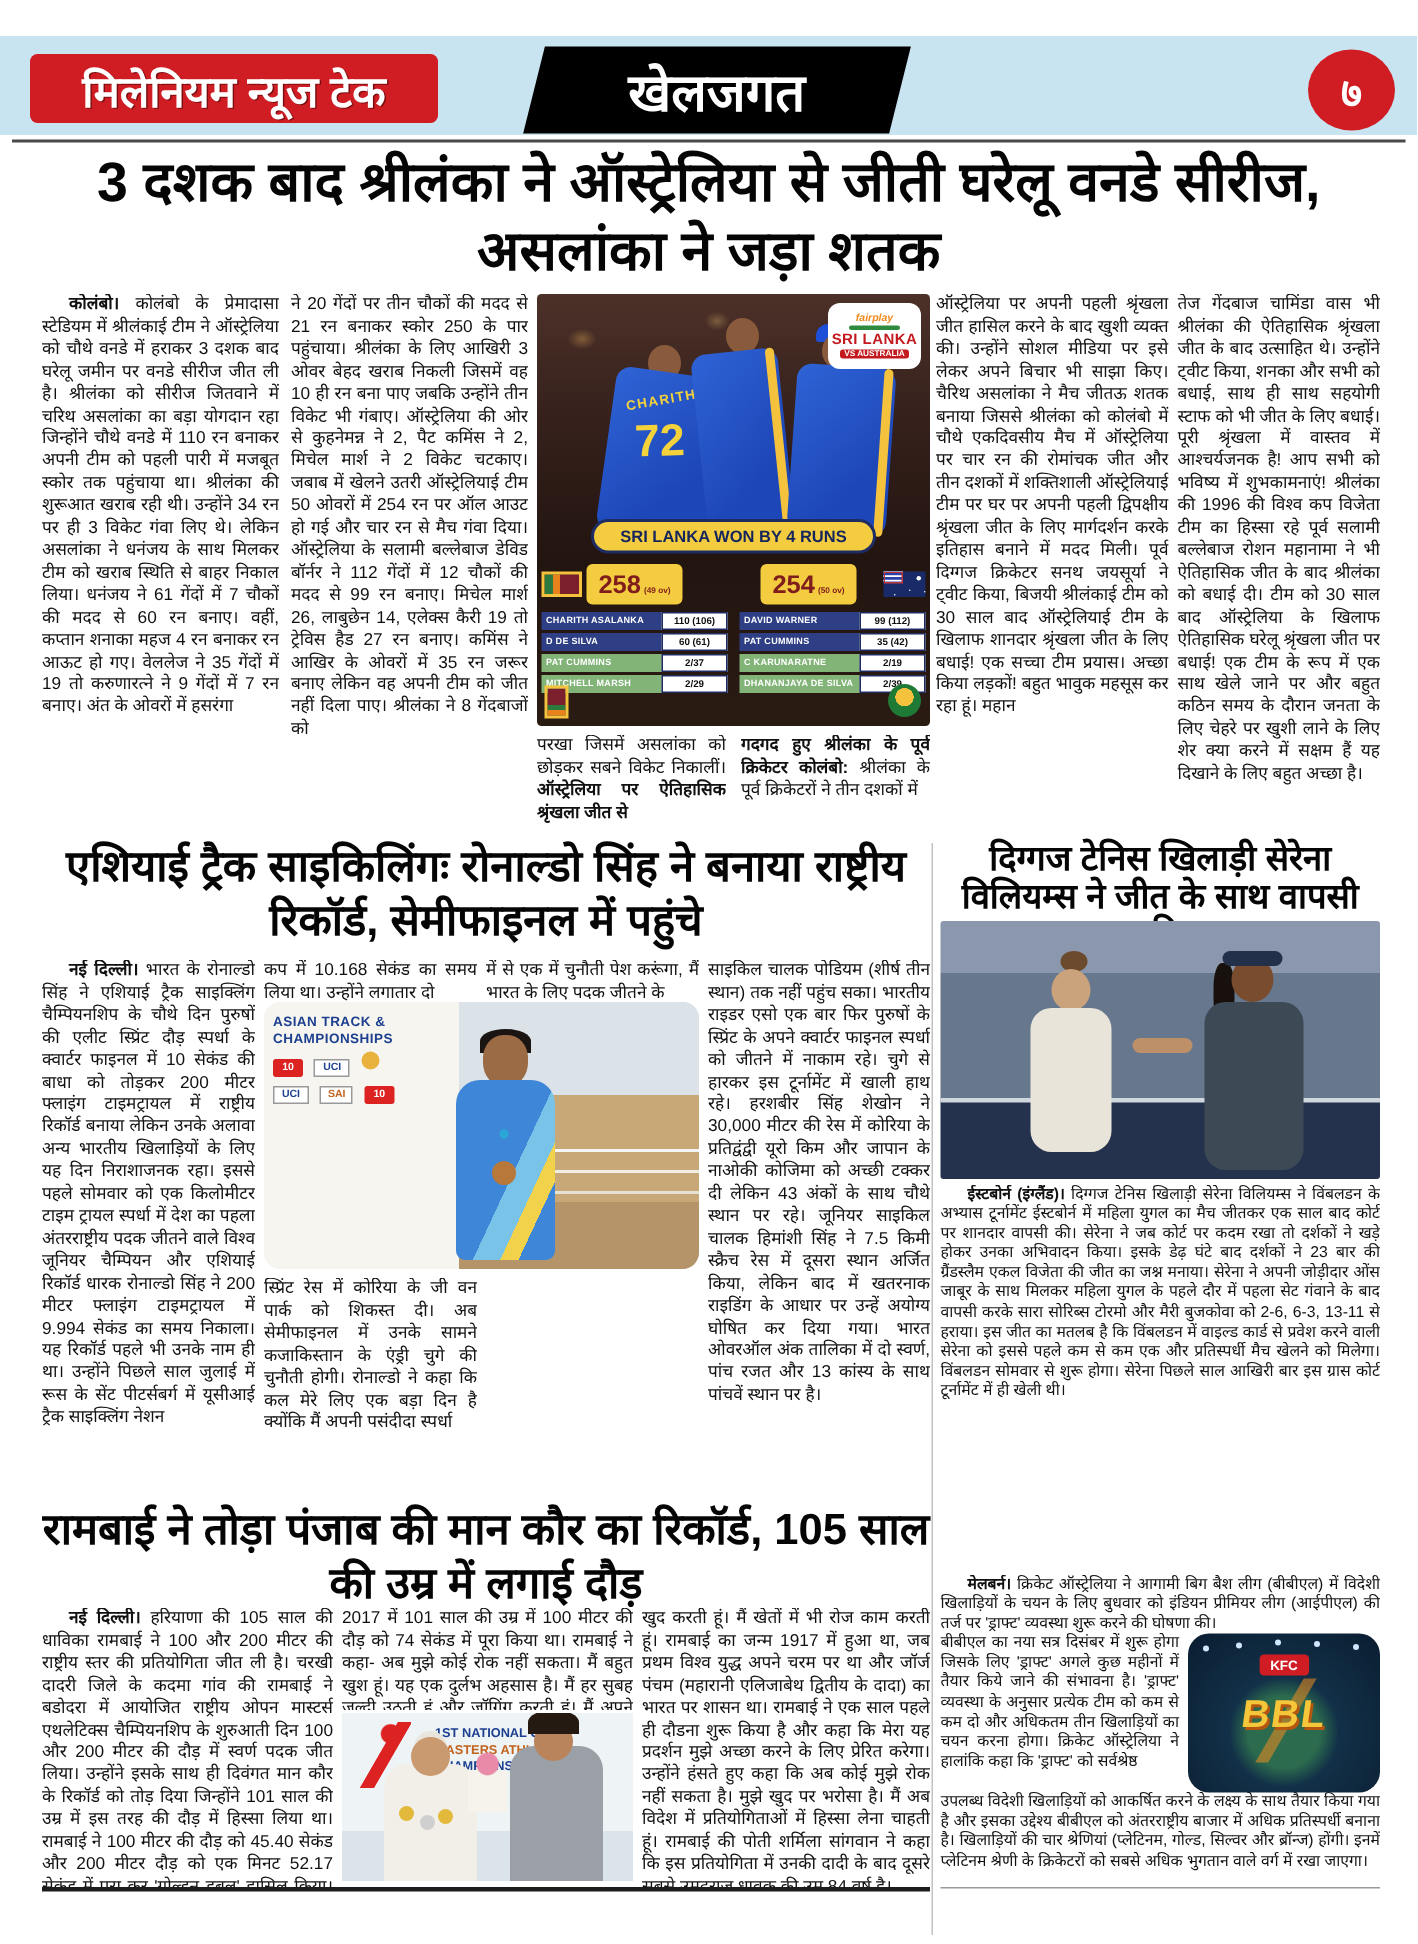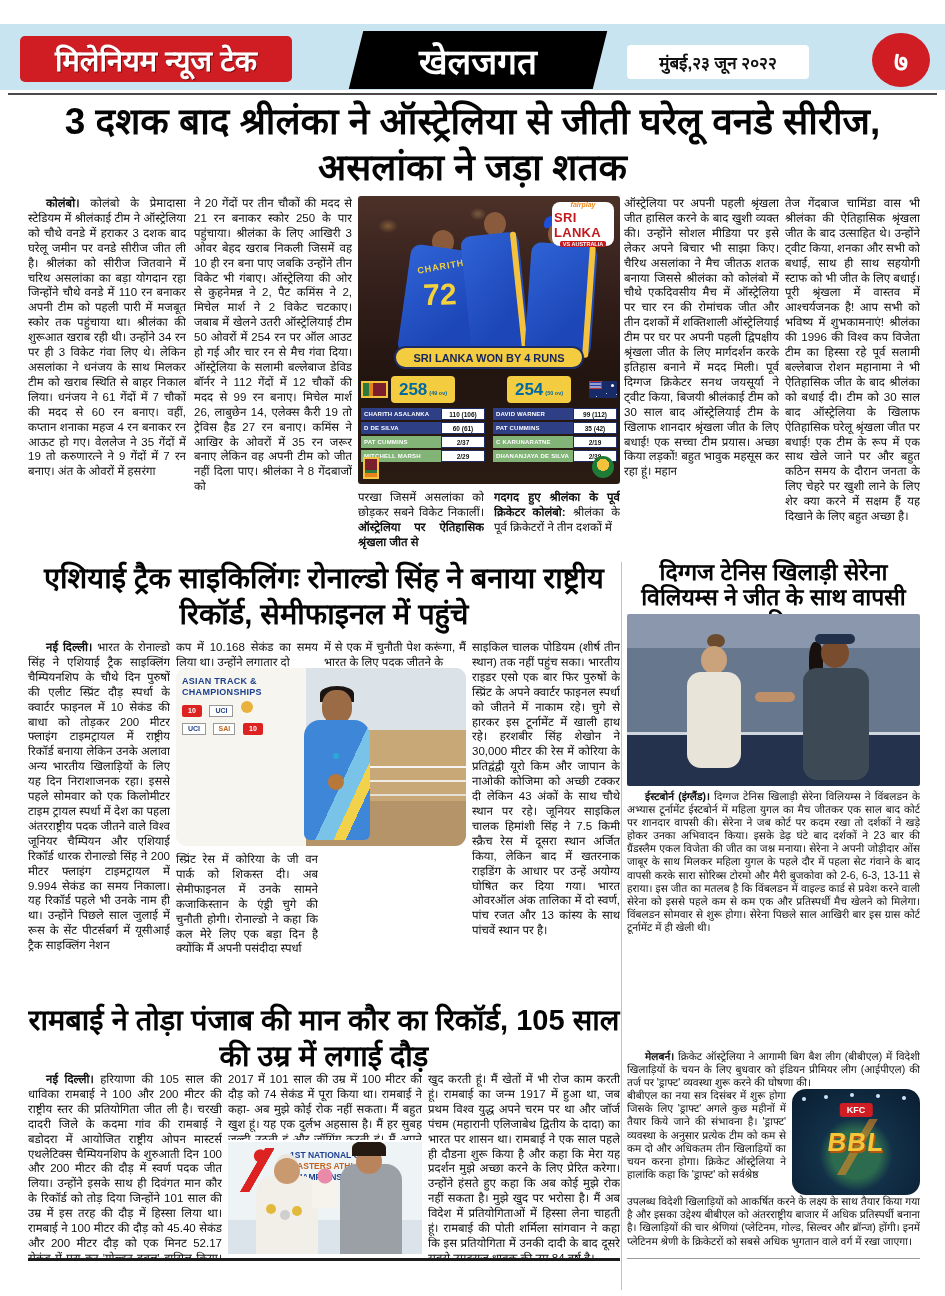--- a/index.html
+++ b/index.html
@@ -47,28 +47,28 @@
   .plr { position:absolute; border-radius:10px; }
   .plr-head { position:absolute; width:22px; height:24px; background:#8a5a3c; border-radius:50%; }
   .cap { position:absolute; width:30px; height:12px; background:#1d4fd8; border-radius:8px 8px 2px 2px; }
   .jersey { background:linear-gradient(135deg,#2f63d6 0%, #1d47b8 70%); }
   .jersey-trim { position:absolute; width:6px; height:100%; background:#f4c23c; right:2px; top:0; border-radius:3px; }
   .jname { position:absolute; color:#f4d23c; font-weight:bold; font-size:9px; letter-spacing:1px; transform:rotate(-18deg); }
   .jnum  { position:absolute; color:#f4d23c; font-weight:bold; font-size:30px; transform:rotate(-10deg); }
   .fair-badge { position:absolute; right:6px; top:6px; width:62px; height:44px; background:#fff; border-radius:8px;
                 display:flex; flex-direction:column; align-items:center; justify-content:center; gap:1px; padding:2px; }
   .fair-brand { color:#f08a1d; font-size:7px; font-weight:bold; font-style:italic; }
-  .fair-l1 { color:#c21a1f; font-weight:bold; font-size:13px; letter-spacing:.3px; }
+  .fair-l1 { color:#c21a1f; font-weight:bold; font-size:10px; letter-spacing:.3px; }
   .fair-l2 { background:#c21a1f; color:#fff; font-weight:bold; font-size:5.5px; padding:0 3px; border-radius:2px; }
   .fair-bat { width:34px; height:3px; background:#2d8a3e; border-radius:2px; }
   .result-banner { position:absolute; left:36px; top:150px; width:190px; height:23px; background:#f3cc3f;
                    border:2px solid #1d2d63; border-radius:12px; display:flex; align-items:center; justify-content:center;
                    color:#14245c; font-weight:bold; font-size:11px; }
   .score-box { position:absolute; top:180px; width:64px; height:27px; background:#f3cc3f; border-radius:4px;
-               display:flex; align-items:baseline; justify-content:center; gap:2px; color:#0369a1; }
+               display:flex; align-items:baseline; justify-content:center; gap:2px; color:#7f1d1d; }
   .score-num { font-weight:bold; font-size:17px; line-height:27px; }
   .score-ov { font-size:5.5px; font-weight:bold; }
   .flag { position:absolute; }
   .flag-sl { left:3px; top:185px; width:27px; height:17px; border:2px solid #f4c23c; background:
              linear-gradient(90deg,#2d7a3e 0 25%, #e8821d 25% 45%, #7a1f2b 45% 100%); }
   .flag-au { left:231px; top:185px; width:28px; height:17px; background:#192a68; position:absolute; }
   .flag-au:before { content:""; position:absolute; left:0; top:0; width:13px; height:8px;
              background:linear-gradient(#fff 0 1px, transparent 1px) center/100% 3px, #2b3fa8;
              box-shadow:inset 0 0 0 1px #b33; }
   .flag-au:after { content:""; position:absolute; right:3px; top:3px; width:3px; height:3px; background:#fff; border-radius:50%;
@@ -166,23 +166,20 @@
 
 <div id="page">
 
   <div class="band"></div>
   <div class="brand-box">
     <span>मिलेनियम न्यूज टेक</span>
   </div>
   <div class="section-flag">
     <span>खेलजगत</span>
   </div>
-  <div class="date-box">
-    <span>मुंबई,२३ जून २०२२</span>
-  </div>
   <div class="page-circle">
     <span>७</span>
   </div>
   <div class="masthead-rule"></div>
 
   <div class="headline h-lead">3 दशक बाद श्रीलंका ने ऑस्ट्रेलिया से जीती घरेलू वनडे सीरीज, असलांका ने जड़ा शतक</div>
 
   <div class="col" style="left:28px; top:196px; width:158px; height:360px;">
     <p class="indent"><span class="dl">कोलंबो।</span>
       <span>कोलंबो के प्रेमादासा स्टेडियम में श्रीलंकाई टीम ने ऑस्ट्रेलिया को चौथे वनडे में हराकर 3 दशक बाद घरेलू जमीन पर वनडे सीरीज जीत ली है। श्रीलंका को सीरीज जितवाने में चरिथ असलांका का बड़ा योगदान रहा जिन्होंने चौथे वनडे में 110 रन बनाकर अपनी टीम को पहली पारी में मजबूत स्कोर तक पहुंचाया था। श्रीलंका की शुरूआत खराब रही थी। उन्होंने 34 रन पर ही 3 विकेट गंवा लिए थे। लेकिन असलांका ने धनंजय के साथ मिलकर टीम को खराब स्थिति से बाहर निकाल लिया। धनंजय ने 61 गेंदों में 7 चौकों की मदद से 60 रन बनाए। वहीं, कप्तान शनाका महज 4 रन बनाकर रन आऊट हो गए। वेललेज ने 35 गेंदों में 19 तो करुणारत्ने ने 9 गेंदों में 7 रन बनाए। अंत के ओवरों में हसरंगा</span></p>

